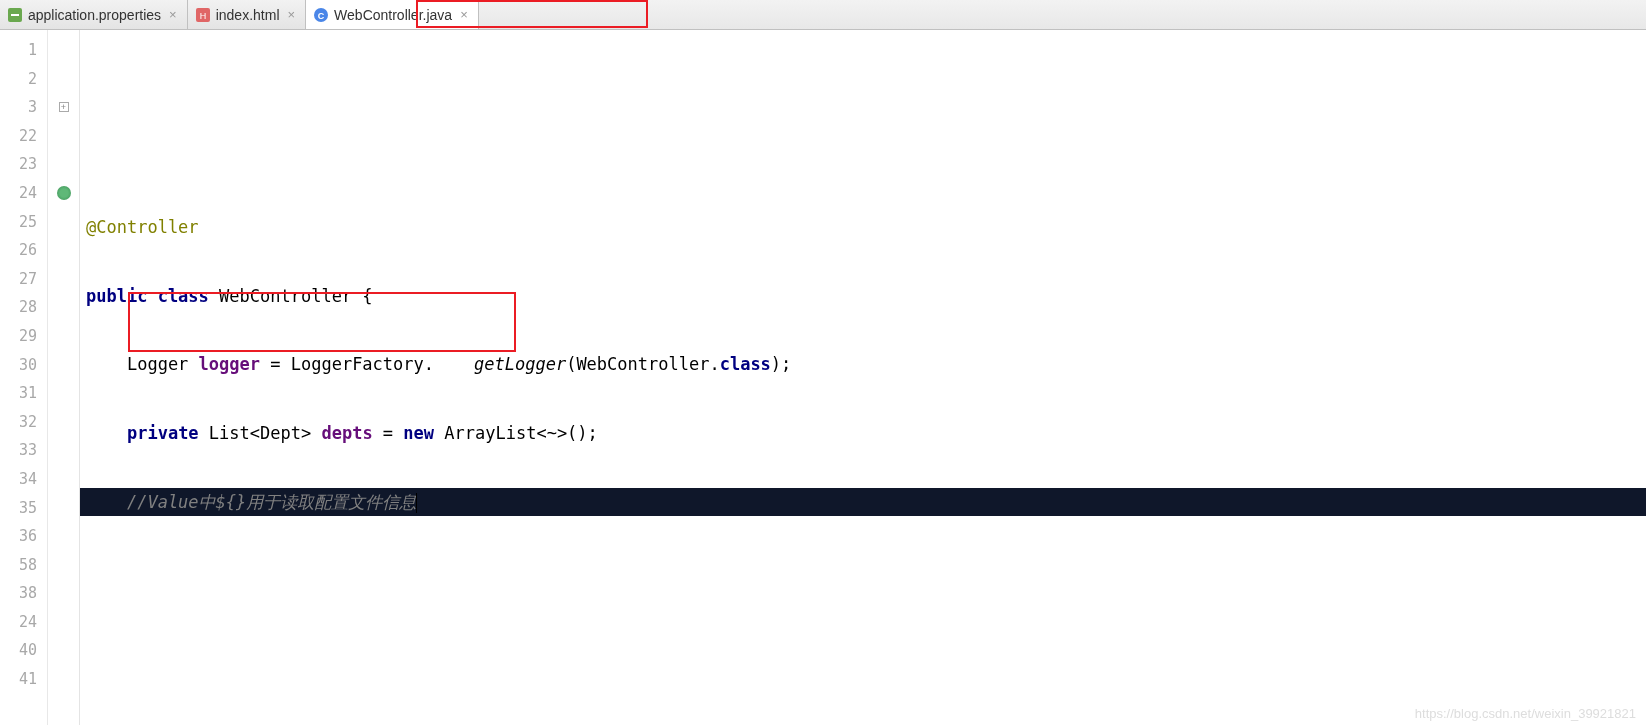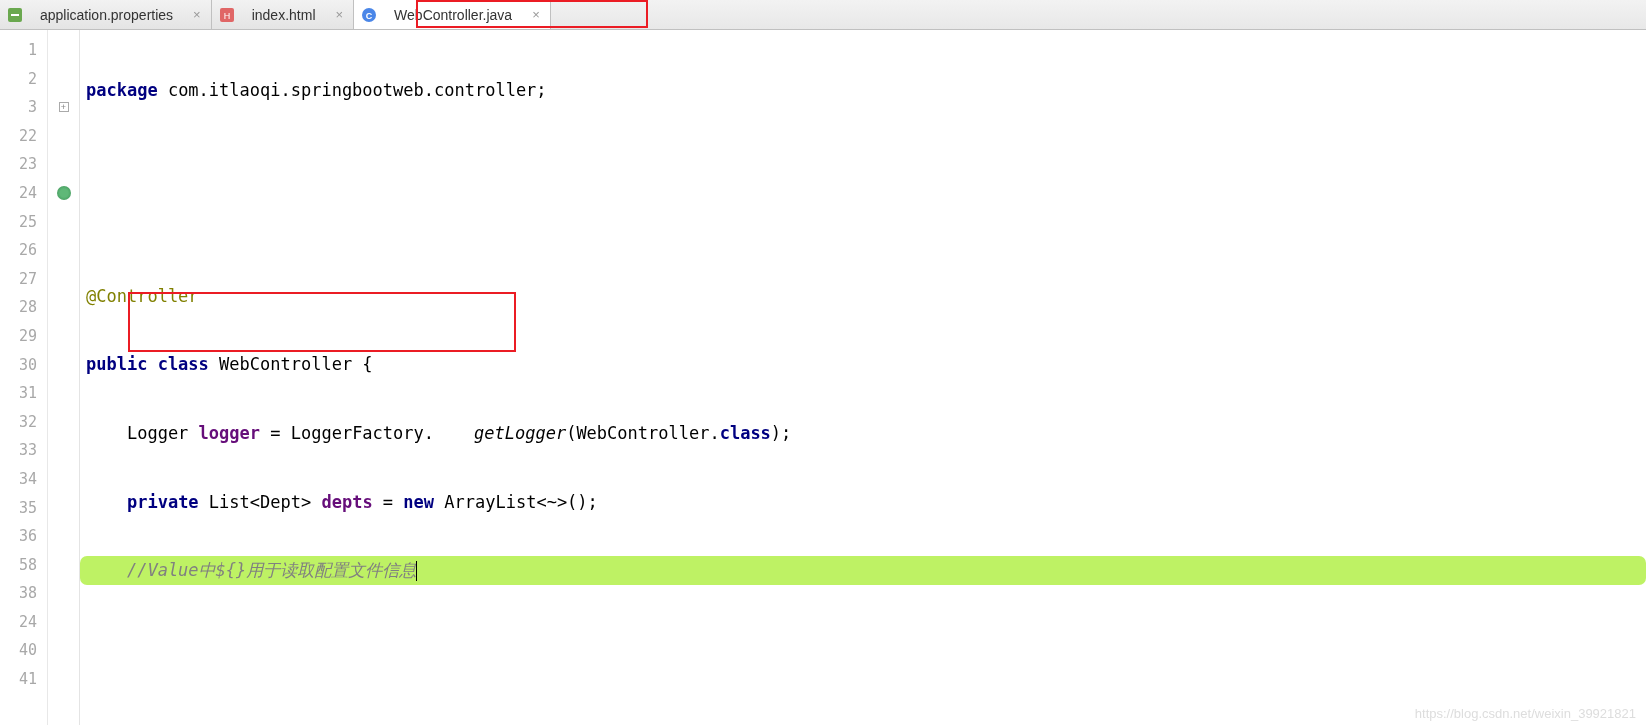--- a/index.html
+++ b/index.html
@@ -17,21 +17,21 @@
       align-items: stretch;
     }
     .tab {
       display: flex;
       align-items: center;
       padding: 0 8px;
       border-right: 1px solid #c0c0c0;
       background: linear-gradient(#f2f2f2, #e4e4e4);
       font-size: 14px;
       color: #333;
-      gap: 18px;
+      gap: 6px;
       cursor: pointer;
     }
     .tab.active {
       background: #fff;
       position: relative;
     }
     .tab-icon { width: 14px; height: 14px; display: inline-flex; }
     .tab-close {
       color: #999;
       font-size: 13px;
@@ -98,21 +98,21 @@
       padding-top: 6px;
       white-space: pre;
       position: relative;
     }
     .code-line {
       height: 28.6px;
       line-height: 28.6px;
       padding-left: 6px;
       position: relative;
     }
-    .hl-line { background: #bef264; border-radius: 7px; }
+    .hl-line { background: #0f172a; }
     .kw { color: #000080; font-weight: bold; }
     .ann { color: #808000; }
     .cmt { color: #808080; font-style: italic; }
     .fold-bg { background:#e8e8e8; border:1px solid #ccc; padding:0 4px; }
     .mtd-italic { color: #000; font-style: italic; margin-left: 40px; }
     .inst { color: #660e7a; font-weight:bold;}
     .red-box {
       position: absolute;
       border: 2px solid #eb1c24;
       pointer-events: none;
@@ -215,21 +215,20 @@
     <div class="gutter-ext-cell"></div>
       <div class="gutter-ext-cell"></div>
       <div class="gutter-ext-cell"></div>
     <div class="gutter-ext-cell"></div>
       <div class="gutter-ext-cell"></div>
       <div class="gutter-ext-cell"></div>
     <div class="gutter-ext-cell"></div>
       <div class="gutter-ext-cell"></div>
   </div>
   <div class="code">
-    <div class="code-line"><span class="kw">package</span><span> com.itlaoqi.springbootweb.controller;</span></div>
     <div class="code-line"></div>
     <div class="code-line"></div>
     <div class="code-line"><span class="ann">@Controller</span></div>
     <div class="code-line"><span class="kw">public class</span><span> WebController {</span></div>
     <div class="code-line"><span>    Logger </span><span class="inst">logger</span><span> = LoggerFactory.</span><span class="mtd-italic">getLogger</span><span>(WebController.</span><span class="kw">class</span><span>);</span></div>
     <div class="code-line"><span>    </span><span class="kw">private</span><span> List&lt;Dept&gt; </span><span class="inst">depts</span><span> = </span><span class="kw">new</span><span> ArrayList&lt;~&gt;();</span></div>
     <div class="code-line hl-line"><span class="cmt">    //Value中${}用于读取配置文件信息</span><span class="cursor"></span></div>
     
     
     

